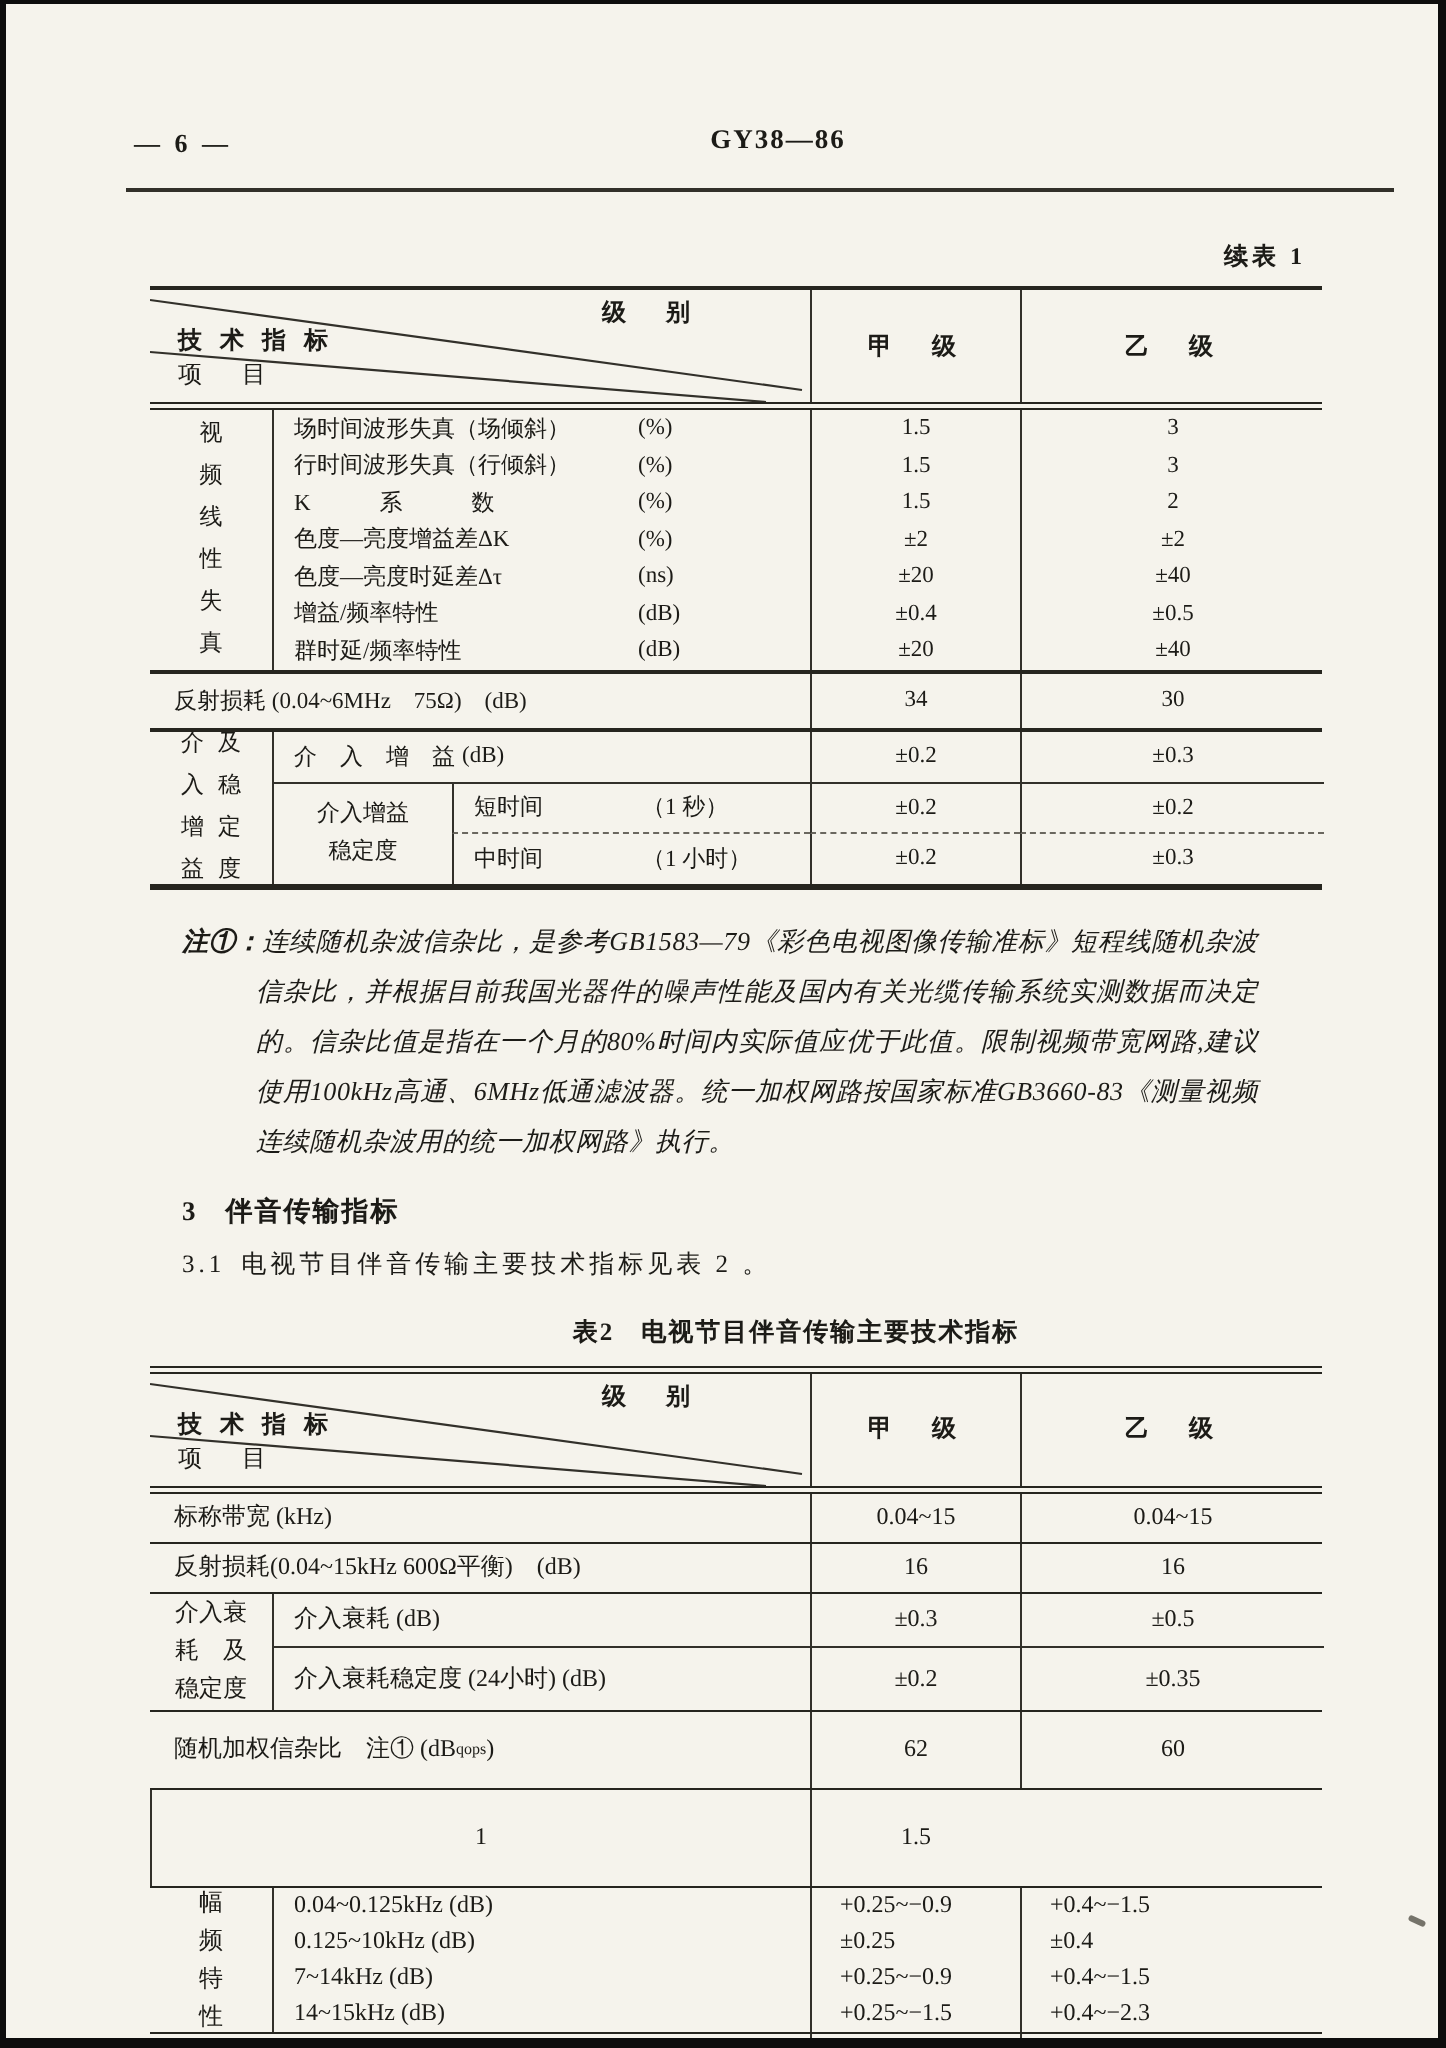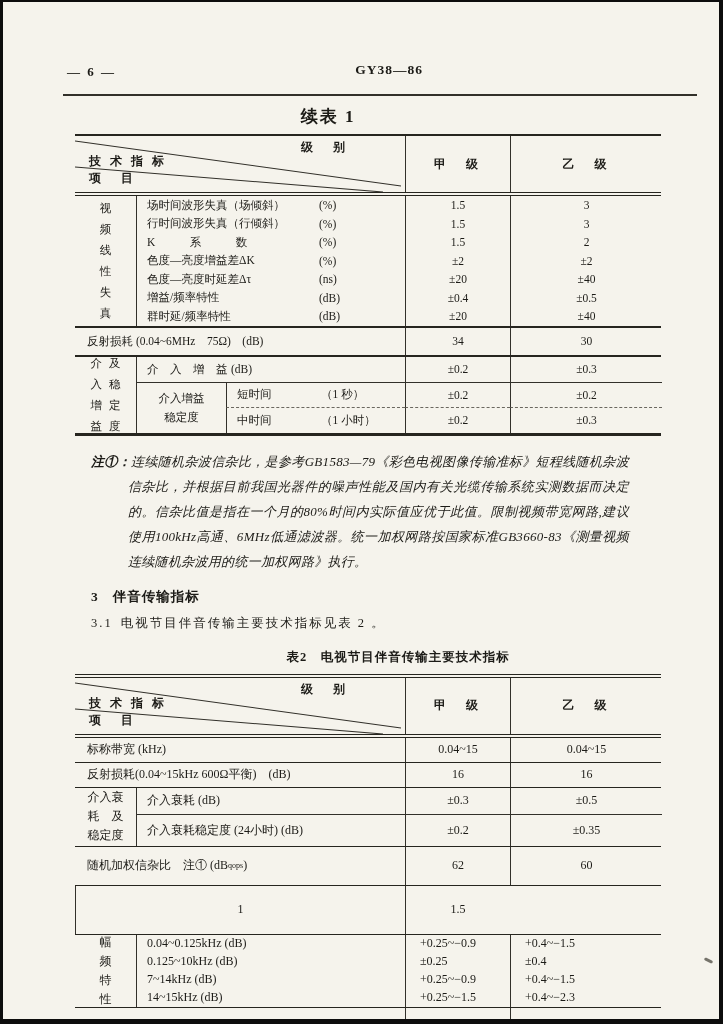--- a/index.html
+++ b/index.html
@@ -10,30 +10,30 @@
     border-right:4px solid #0d0d0d; border-bottom:5px solid #0d0d0d;
     font-family:"Liberation Serif","DejaVu Serif",serif;
     color:#1c1b17; overflow:hidden;
   }
   .pre { white-space:pre-line; }
   
   .topbar { position:relative; height:26px; margin-top:60px; }
   .page-num { position:absolute; left:64px; top:2px; font-size:13px; font-weight:bold; letter-spacing:2px; }
   .doc-code { position:absolute; left:calc(50% + 28px); transform:translateX(-50%); top:0; font-size:13.5px; font-weight:bold; letter-spacing:1px; }
   .header-rule { margin:6px 22px 0 60px; border-top:2.2px solid #32302a; }
-  .cont-caption { text-align:center; margin:9px 66px 6px 0; font-size:17px; font-weight:bold; letter-spacing:2px; }
+  .cont-caption { text-align:right; margin:24px 66px 6px 0; font-size:12px; font-weight:bold; letter-spacing:2px; }
   
   .tbl { margin:2px 58px 0 72px; border-bottom:3px solid #26251f; }
   .tbl1 { border-top:2.5px solid #26251f; }
   .tbl2 { border-top:4px double #26251f; }
   .thead { display:grid; grid-template-columns:330px 105px 152px; border-bottom:4px double #26251f; height:56px; }
   .corner { position:relative; }
   .corner .lvl { position:absolute; top:3px; right:56px; font-size:12px; font-weight:bold; letter-spacing:4px; }
   .corner .tech { position:absolute; top:17px; left:14px; font-size:12px; font-weight:bold; letter-spacing:3px; }
-  .corner .item { position:absolute; bottom:5px; left:14px; font-size:12px; font-weight:bold; letter-spacing:4px; }
+  .corner .item { position:absolute; bottom:5px; left:14px; font-size:12px; font-weight:normal; letter-spacing:4px; }
   .corner svg { position:absolute; inset:0; width:100%; height:100%; }
   .hcell { border-left:1px solid #32302a; display:flex; align-items:center; justify-content:center; font-size:12px; font-weight:bold; letter-spacing:4px; }
   .val { border-left:1px solid #32302a; display:flex; align-items:center; justify-content:center; font-size:11.5px; }
   .val.left { justify-content:flex-start; padding-left:14px; }
   .side { display:flex; align-items:center; justify-content:center; text-align:center; font-size:11.5px; line-height:21px; }
   
   .g1 { display:grid; grid-template-columns:61px 269px 105px 152px; grid-auto-rows:18.5px; }
   .g1 .side { grid-row:1/8; grid-column:1; }
   .sub { border-left:1px solid #32302a; display:flex; align-items:center; font-size:11.5px; padding-left:10px; }
   .sub .nm { width:172px; }

